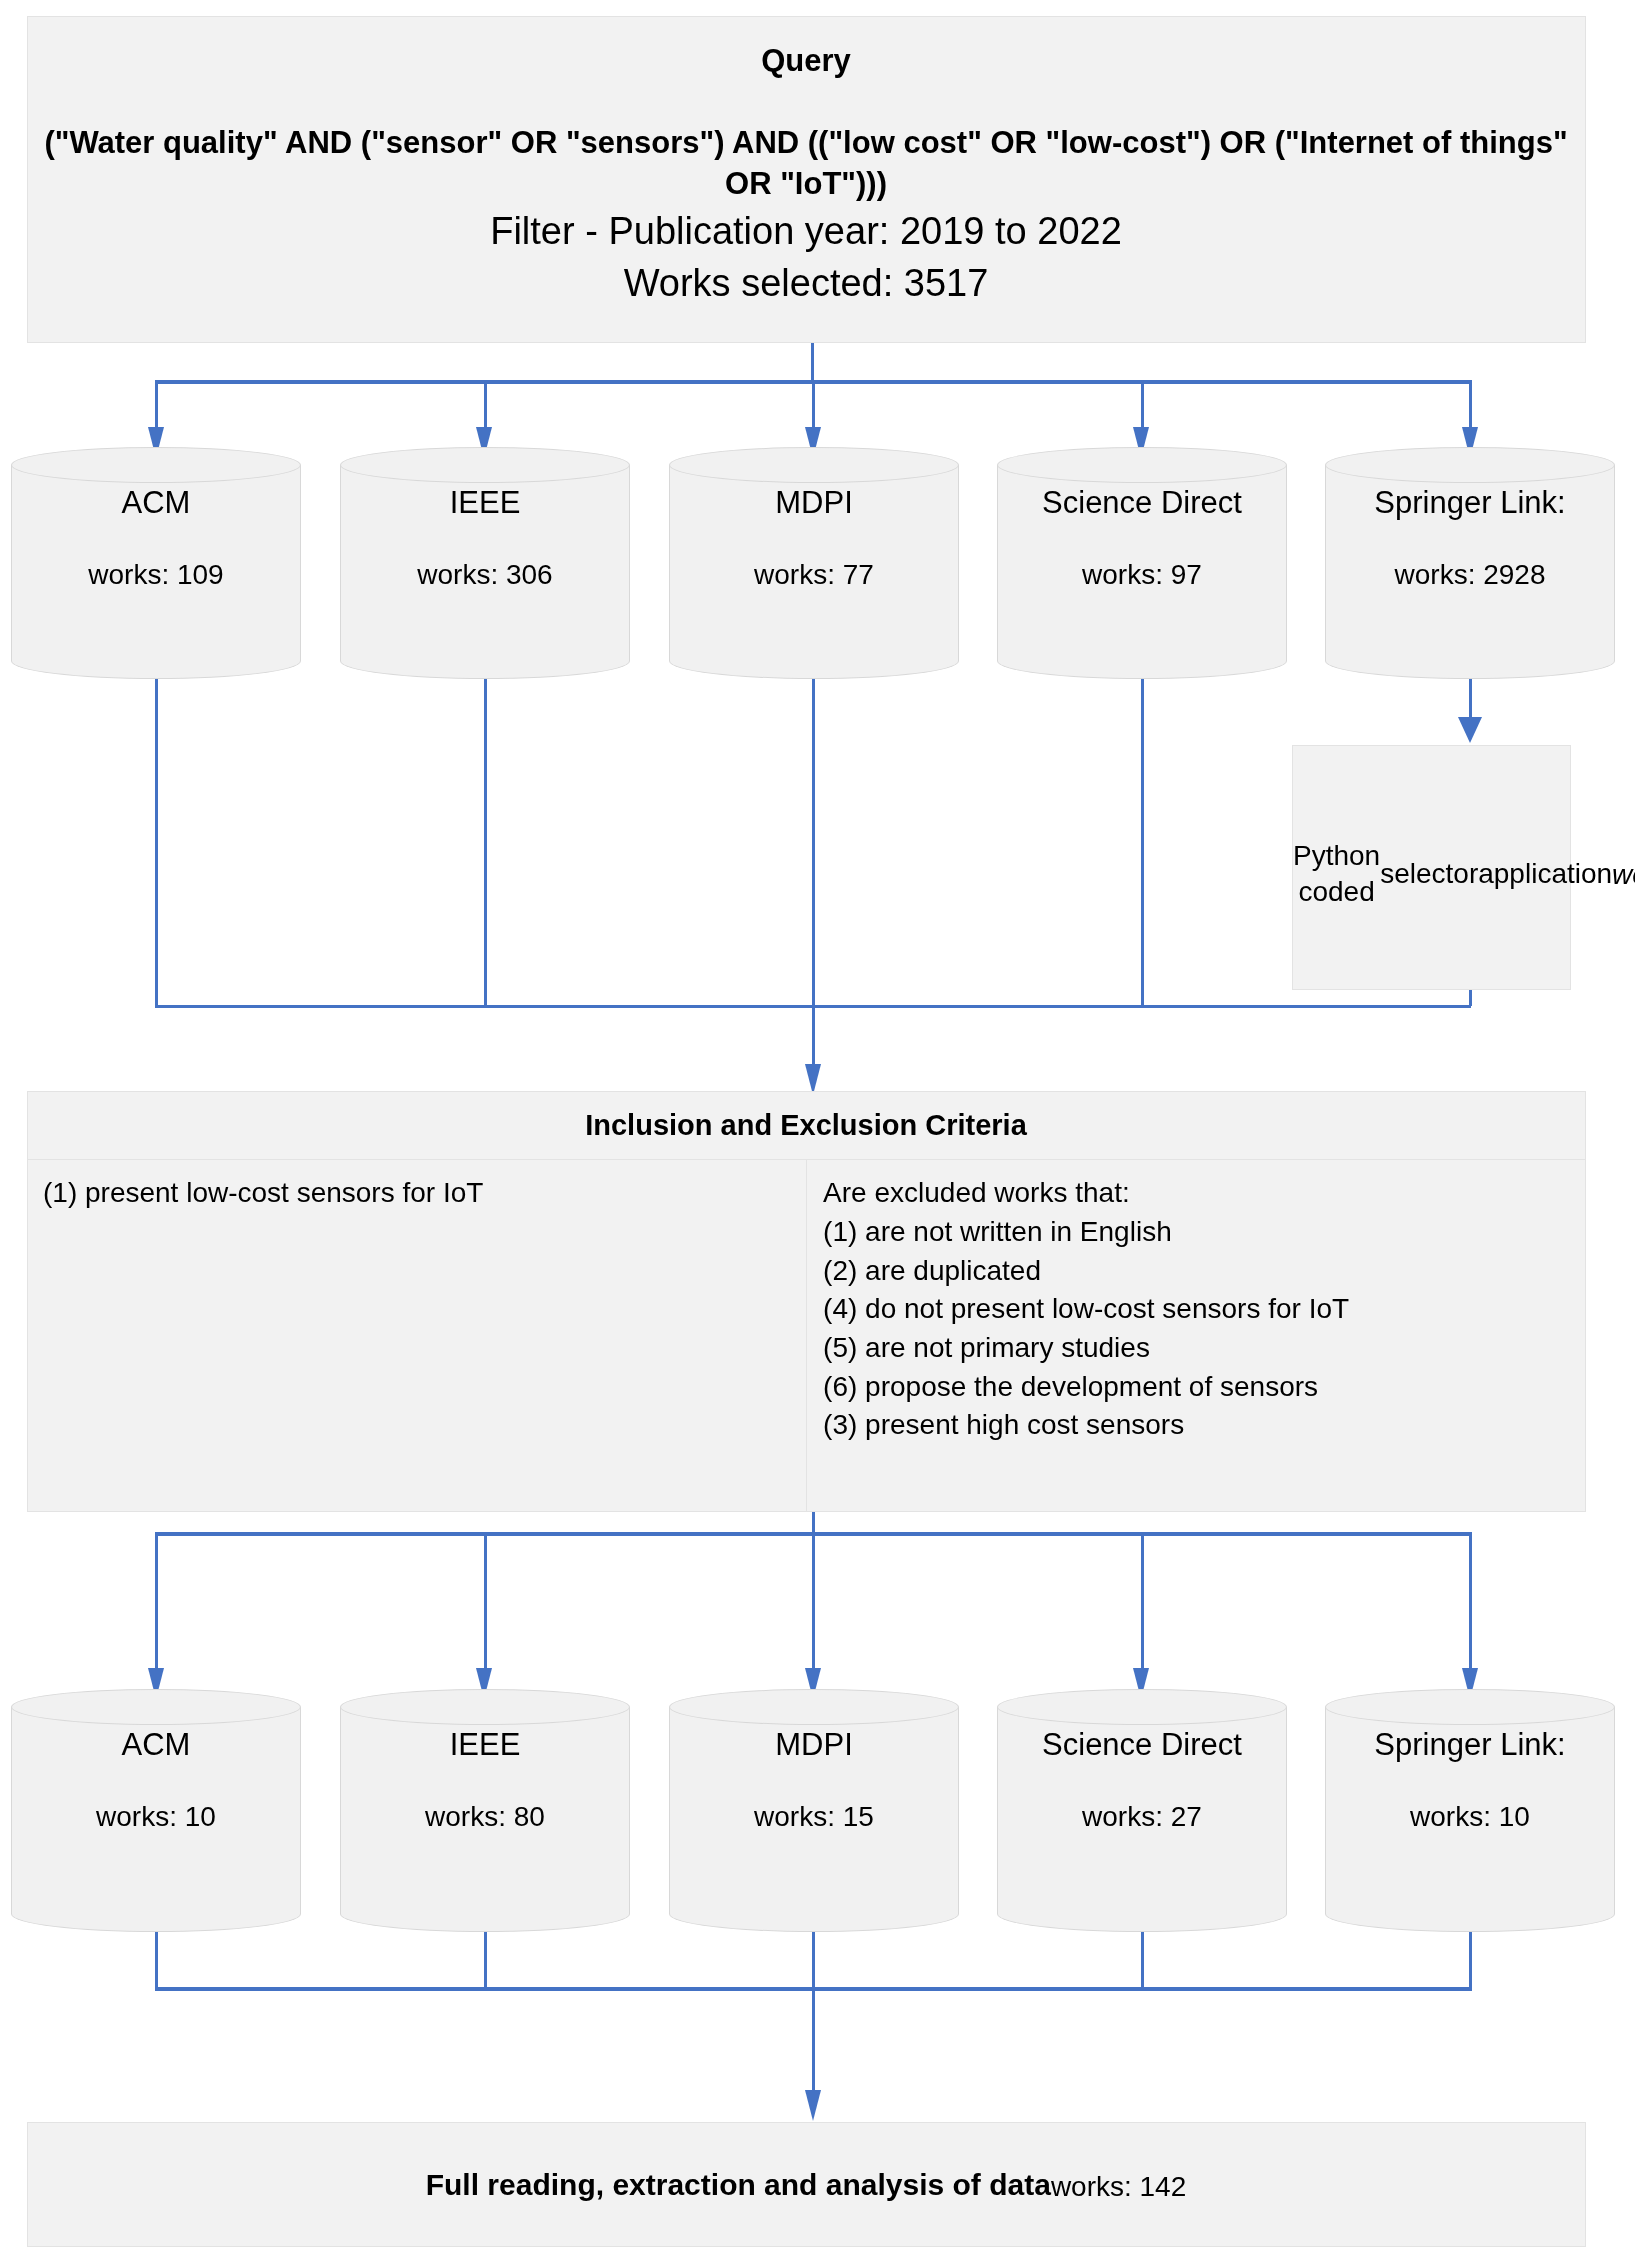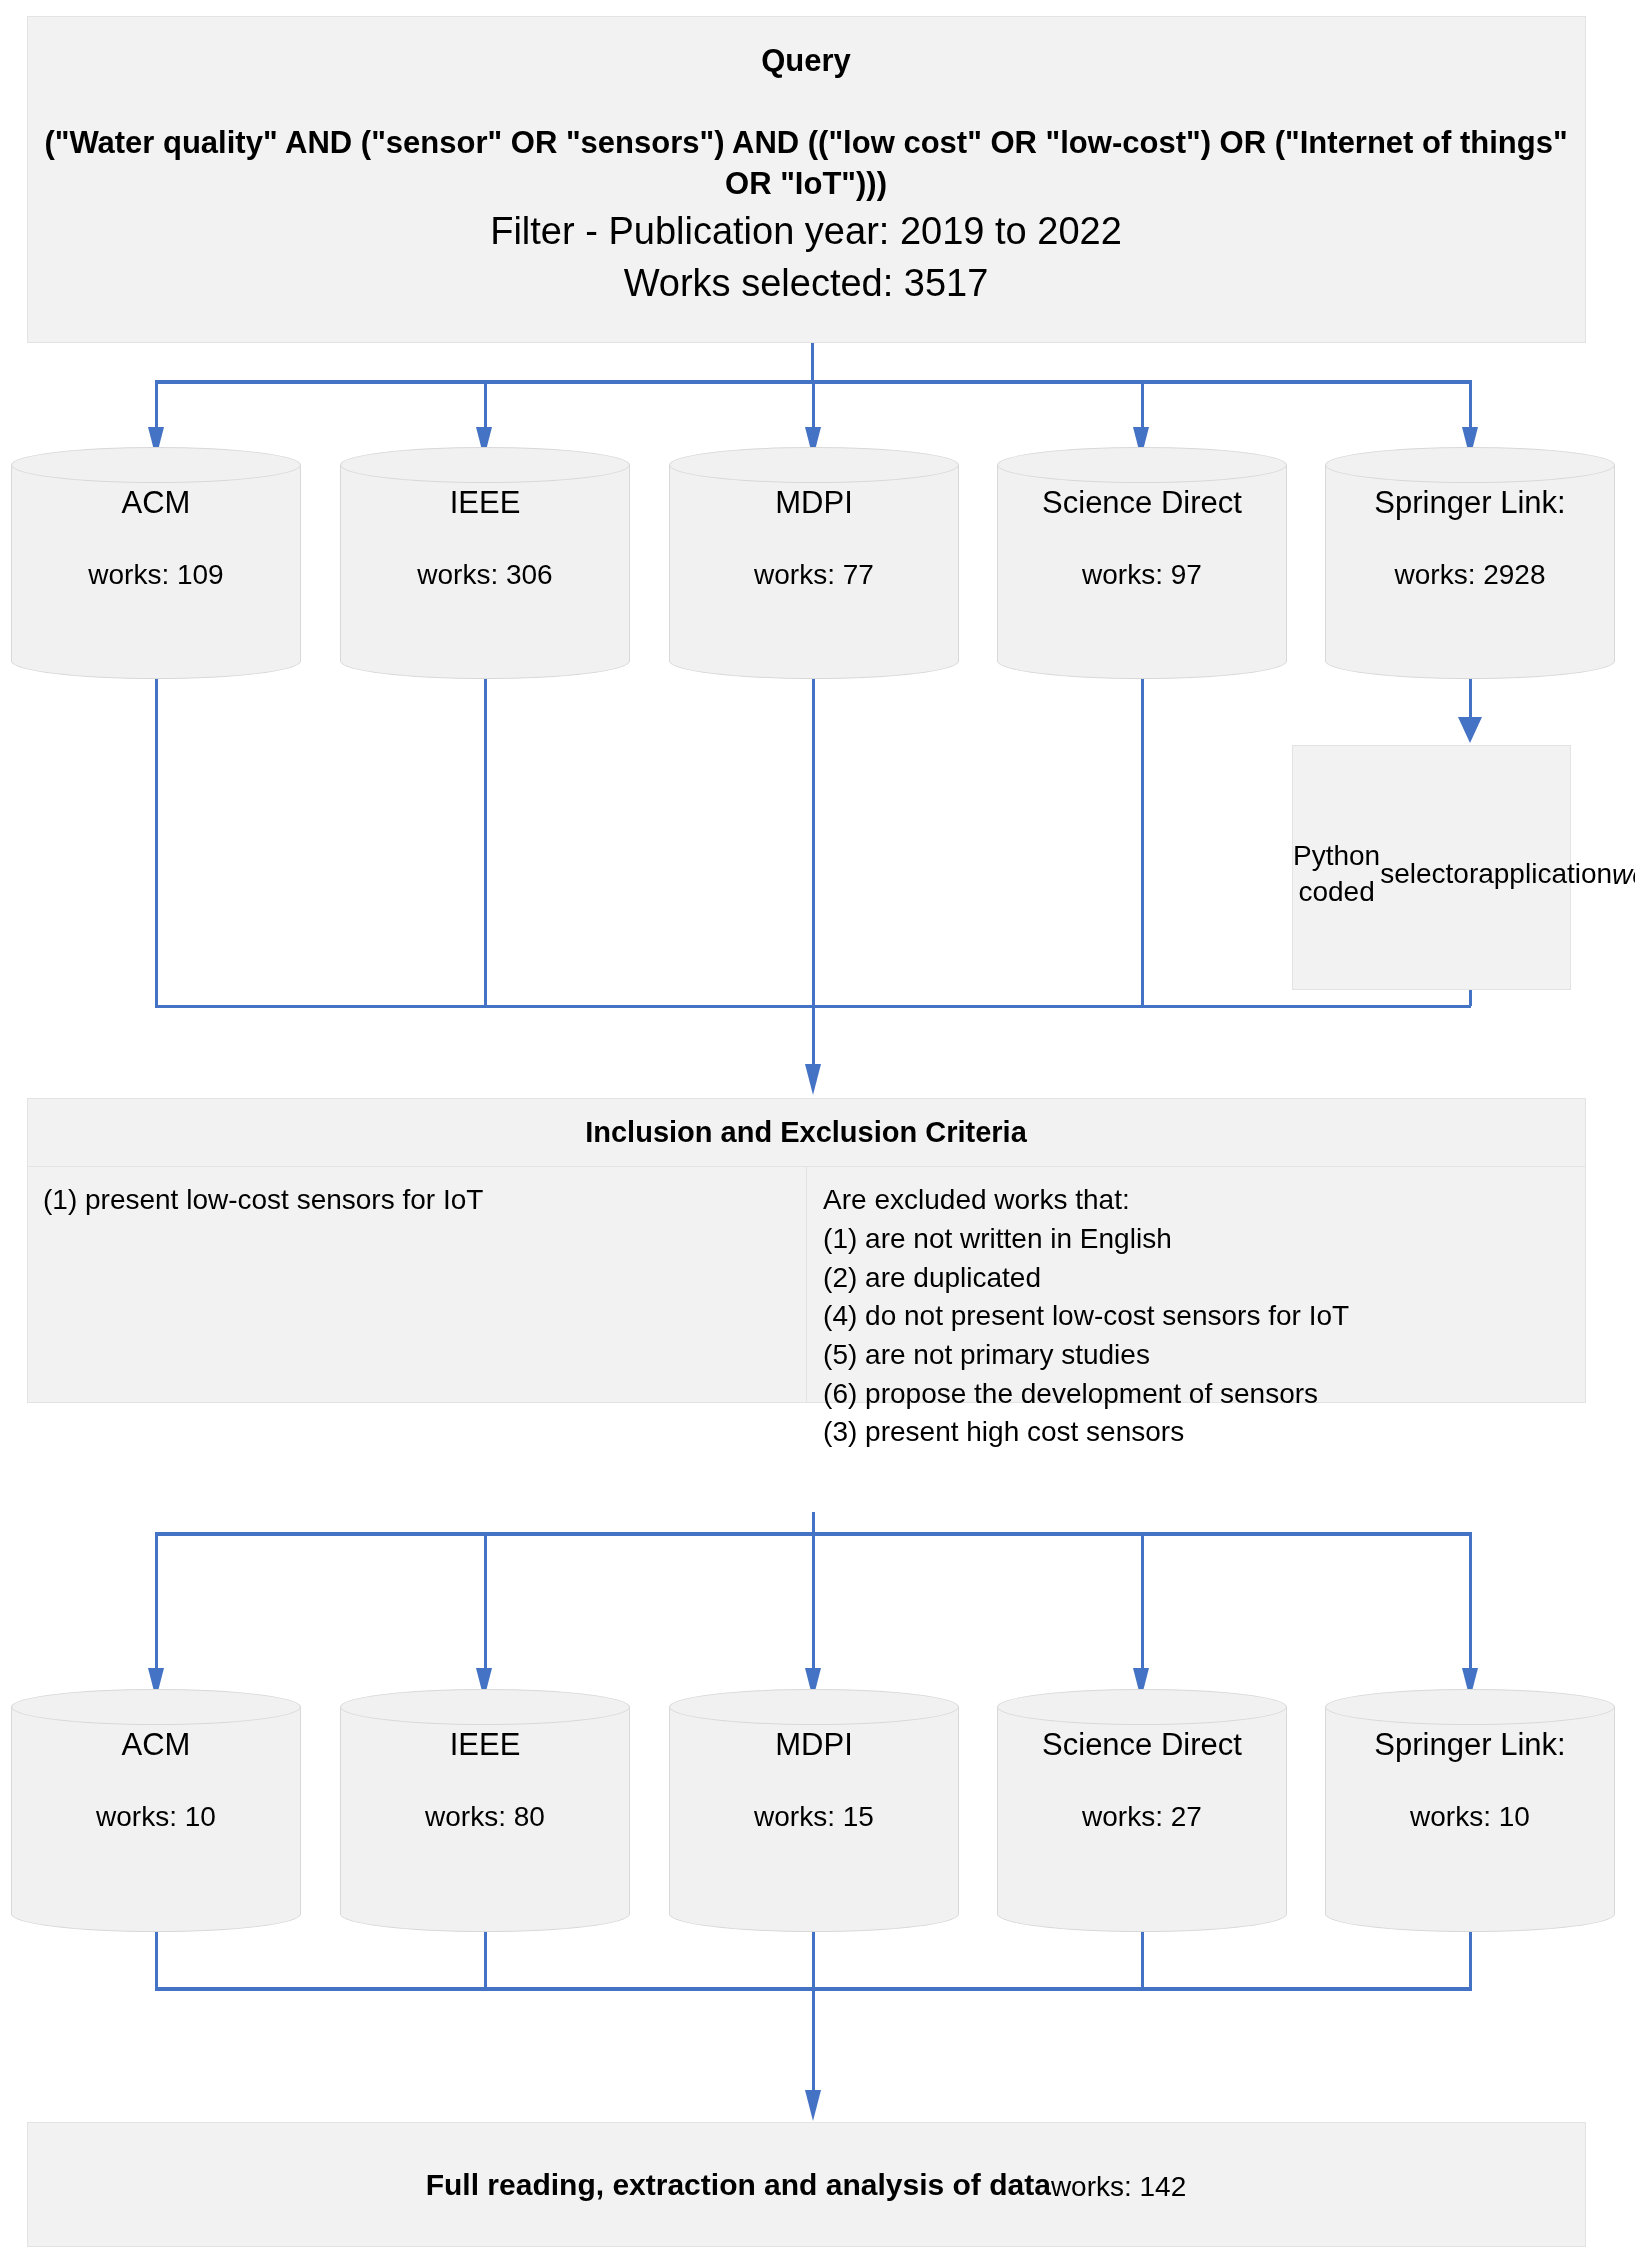--- a/index.html
+++ b/index.html
@@ -84,23 +84,22 @@
     left: 1292px; top: 745px; width: 279px; height: 245px;
     display: flex; flex-direction: row;
     align-items: center; justify-content: flex-start;
     padding-top: 13.3px;
   }
   #python-box .ptext { font-size: 28px; line-height: 1.28; text-align: center; }
   #python-box .pworks { font-size: 28px; line-height: 1.2; text-align: right; margin-top: 34px; font-style: italic; }
 
   
   #criteria-box {
-    left: 26.5px; top: 1091px; width: 1559px; height: 305px;
+    left: 26.5px; top: 1091px; width: 1559px; height: 421px;
     padding: 0;
-    margin-top: 7px;
   }
   #criteria-header {
     position: absolute;
     left: 0; top: 0; width: 100%; height: 68px;
     border-bottom: 1.1px solid #E3E3E3;
     box-sizing: border-box;
     display: flex; align-items: center; justify-content: center;
   }
   #criteria-title { font-size: 29px; font-weight: bold; }
   #criteria-cols {

